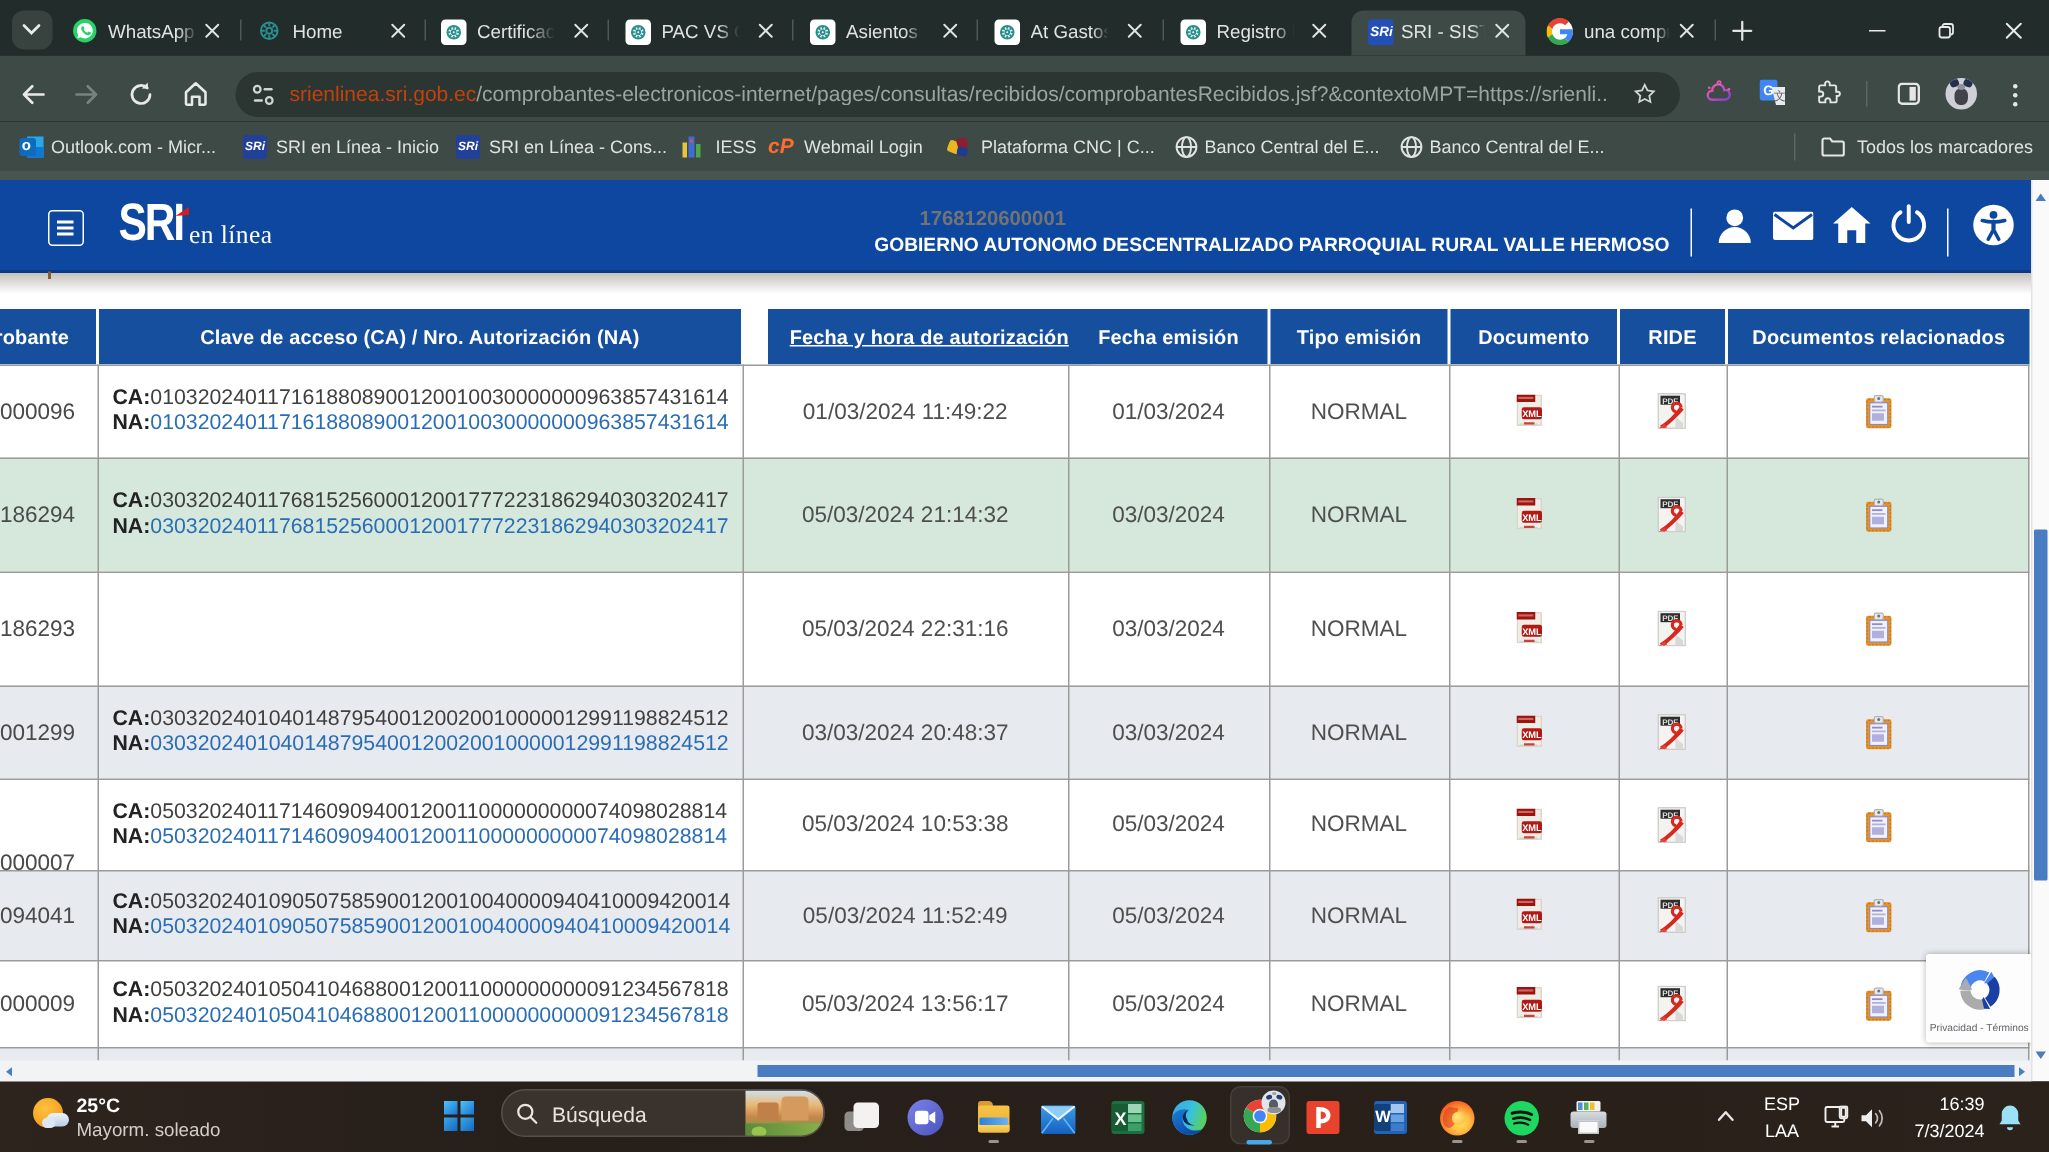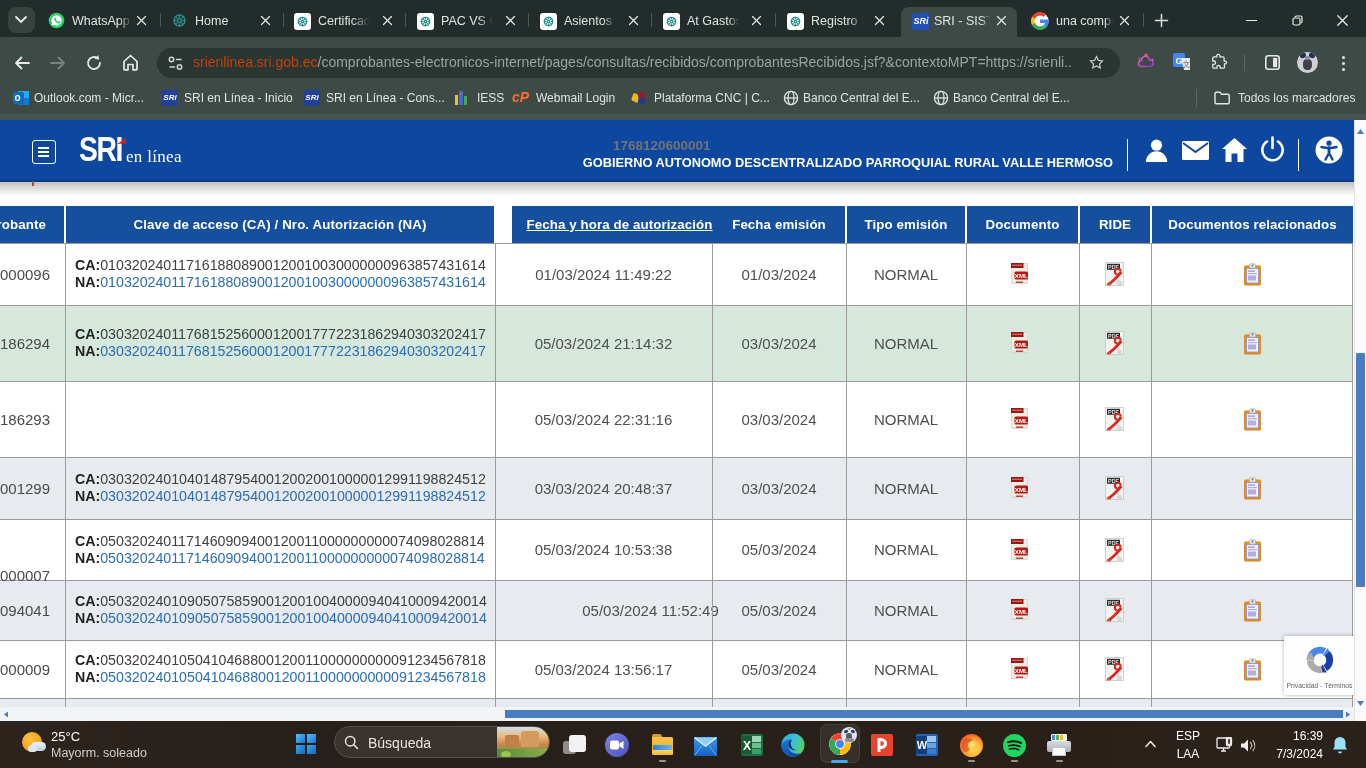--- a/index.html
+++ b/index.html
@@ -464,21 +464,21 @@
       </svg>
     <svg class="abs" style="left:1104px;top:418px;" width="21" height="24">
         <use href="#i-pdf"></use>
       </svg>
     <svg class="abs" style="left:1243px;top:419px;" width="19" height="23">
         <use href="#i-clip"></use>
       </svg>
 
     <div class="abs c1" style="top:482px;">094041</div>
     <div class="abs canum" style="top:473px;"><b>CA:</b>0503202401090507585900120010040000940410009420014<br><b>NA:</b><span class="na">0503202401090507585900120010040000940410009420014</span></div>
-    <div class="abs cell" style="left:495px;top:482px;width:217px;padding-left:47px;">05/03/2024 11:52:49</div>
+    <div class="abs cell" style="left:495px;top:482px;width:217px;">05/03/2024 11:52:49</div>
     <div class="abs cell" style="left:712px;top:482px;width:134px;">05/03/2024</div>
     <div class="abs cell" style="left:846px;top:482px;width:120px;">NORMAL</div>
     <svg class="abs" style="left:1011px;top:479px;" width="17" height="21">
         <use href="#i-xml"></use>
       </svg>
     <svg class="abs" style="left:1104px;top:478px;" width="21" height="24">
         <use href="#i-pdf"></use>
       </svg>
     <svg class="abs" style="left:1243px;top:479px;" width="19" height="23">
         <use href="#i-clip"></use>
@@ -536,21 +536,21 @@
   <div class="abs" style="left:1356px;top:353px;width:9px;height:234px;background:#4a7cc2;border-radius:1px;"></div>
   <svg class="abs" style="left:1356px;top:699px;" width="9" height="8" viewBox="0 0 9 8">
       <path d="M4.5 7 L8 2 L1 2 Z" fill="#4a7cc2"></path>
     </svg>
 
   <div id="taskbar" class="abs"></div>
 
   <div class="abs" style="left:22px;top:732px;width:20px;height:20px;border-radius:50%;background:radial-gradient(circle at 40% 35%,#ffc23c,#f09018);"></div>
   <div class="abs" style="left:31px;top:742px;width:15px;height:9px;border-radius:6px;background:linear-gradient(#eef4fb,#b9cde4);"></div>
   <div class="abs" style="left:28px;top:745px;width:9px;height:7px;border-radius:5px;background:#dbe7f3;"></div>
-  <div class="abs" style="left:51px;top:729px;font-size:13px;font-weight:normal;color:#fff;">25°C</div>
+  <div class="abs" style="left:51px;top:729px;font-size:13px;font-weight:bold;color:#fff;">25°C</div>
   <div class="abs" style="left:51px;top:746px;font-size:12.5px;color:#d2cdc9;">Mayorm. soleado</div>
 
   <div class="abs" style="left:296px;top:734px;width:9px;height:9px;background:linear-gradient(135deg,#4fc3f7,#1a73d4);"></div>
   <div class="abs" style="left:307px;top:734px;width:9px;height:9px;background:linear-gradient(135deg,#4fc3f7,#1a73d4);"></div>
   <div class="abs" style="left:296px;top:745px;width:9px;height:9px;background:linear-gradient(135deg,#38a8e8,#1667c0);"></div>
   <div class="abs" style="left:307px;top:745px;width:9px;height:9px;background:linear-gradient(135deg,#38a8e8,#1667c0);"></div>
 
   <div class="abs" style="left:334px;top:726px;width:216px;height:32px;border-radius:16px;background:#3a322c;border:1px solid #55504a;box-sizing:border-box;overflow:hidden;">
     <div class="abs" style="right:0;top:0;width:52px;height:32px;background:linear-gradient(180deg,#cfe0ee 0%,#e8b877 30%,#c8874a 55%,#7a9a4a 78%,#4a7a30 100%);"></div>
     <div class="abs" style="right:10px;top:4px;width:18px;height:16px;background:#d49a5e;border-radius:3px 3px 0 0;"></div>

